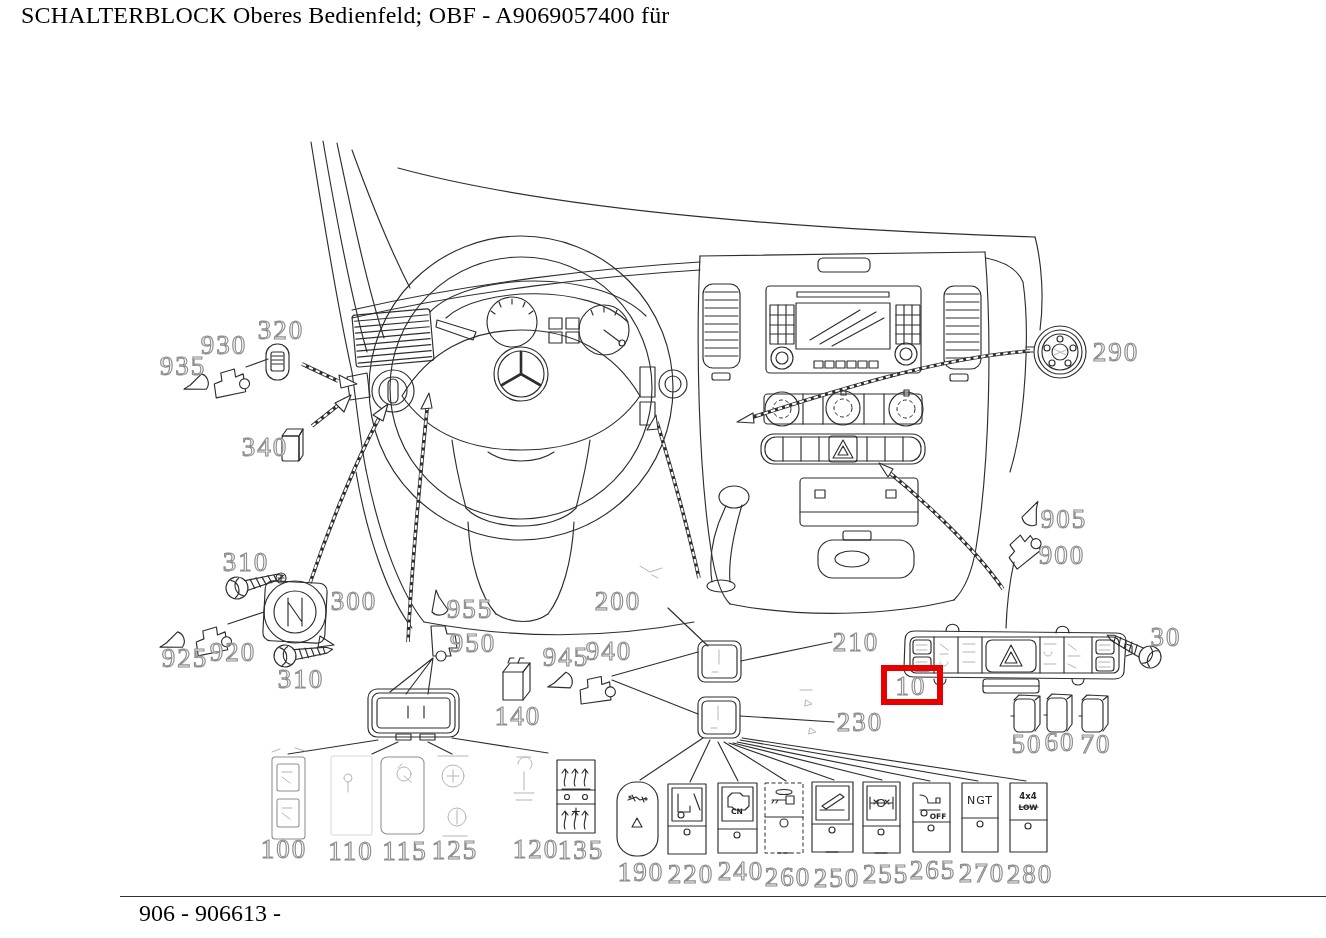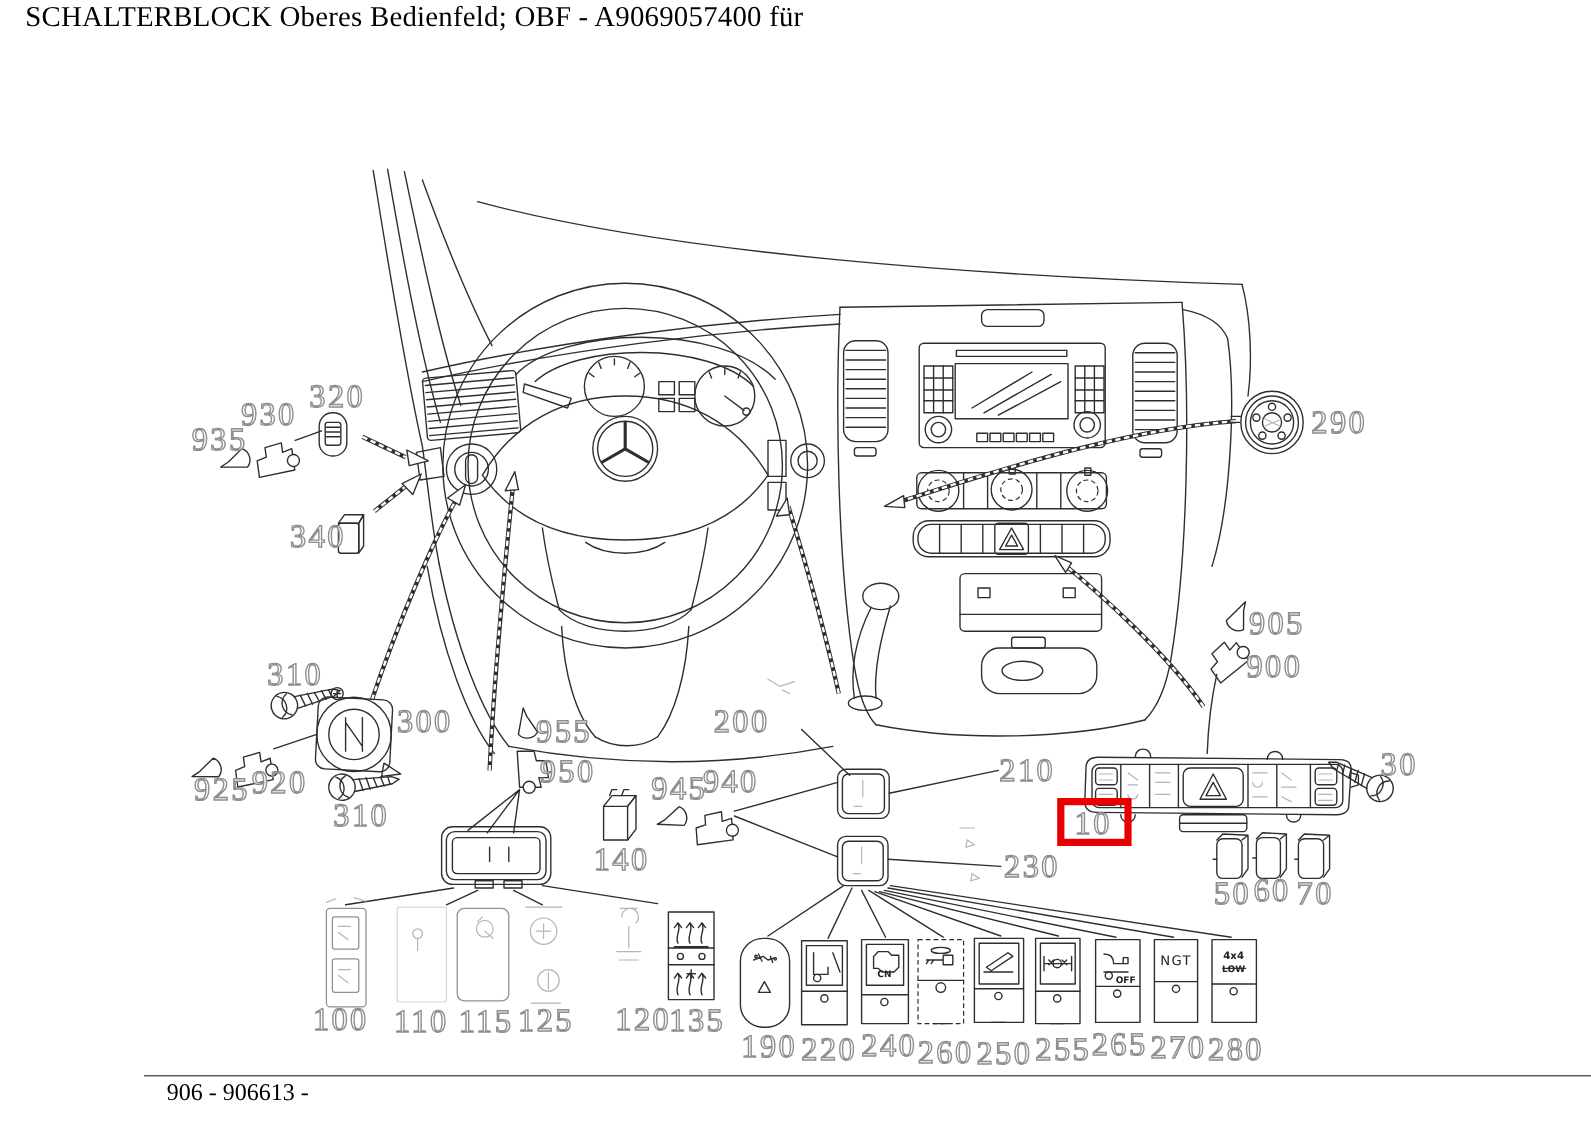--- a/index.html
+++ b/index.html
@@ -1,20 +1,20 @@
 <!DOCTYPE html>
 <html><head>
 <meta charset="utf-8">
 <style>
   html,body { margin:0; padding:0; background:#fff; }
   body { width:1326px; height:938px; position:relative; overflow:hidden;
          font-family:"Liberation Serif", serif; color:#000; }
   .title { position:absolute; left:21px; top:2px; font-size:24px; letter-spacing:.2px; white-space:nowrap;text-align:right; }
   .footer-rule { position:absolute; left:120px; top:896px; width:1206px; border-top:1.5px solid #333; }
-  .footer-code { position:absolute; left:139px; top:900px; font-size:20px;font-family:Liberation Serif, serif; }
+  .footer-code { position:absolute; left:139px; top:900px; font-size:24px;font-family:Liberation Serif, serif; }
   svg.diagram { position:absolute; left:0; top:0; }
   .ln  { fill:none; stroke:#2e2e2e; stroke-width:1.15; stroke-linecap:round; stroke-linejoin:round; }
   .fw  { fill:#fff; stroke:#2e2e2e; stroke-width:1.15; stroke-linejoin:round; }
   .faint  { fill:none; stroke:#b5b5b5; stroke-width:1; stroke-linecap:round; }
   .vfaint { fill:none; stroke:#d6d6d6; stroke-width:1; }
   .lngr { fill:none; stroke:#8f8f8f; stroke-width:1.05; }
   .lnd { fill:none; stroke:#2e2e2e; stroke-width:1; stroke-dasharray:4 2.5; }
   .star { fill:none; stroke:#2e2e2e; stroke-width:2.6; stroke-linecap:round; }
   .arB { fill:none; stroke:#2e2e2e; stroke-width:3.6; }
   .arW { fill:none; stroke:#fff; stroke-width:2; stroke-dasharray:4.5 3; }

